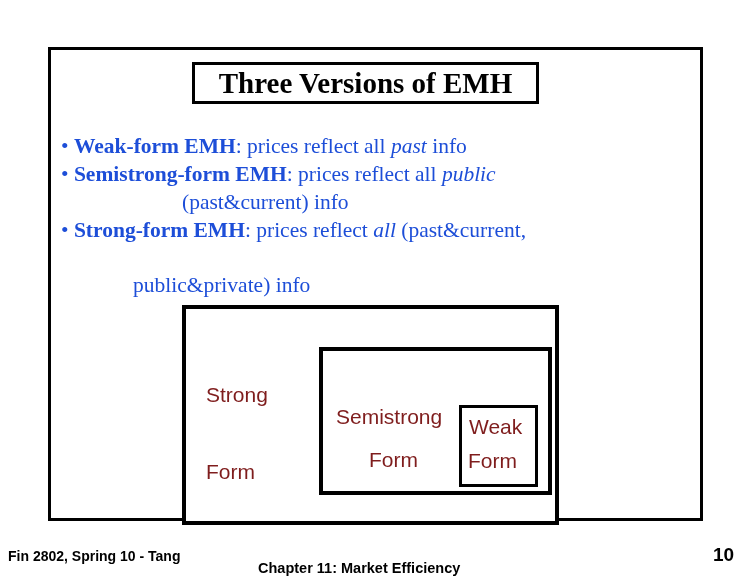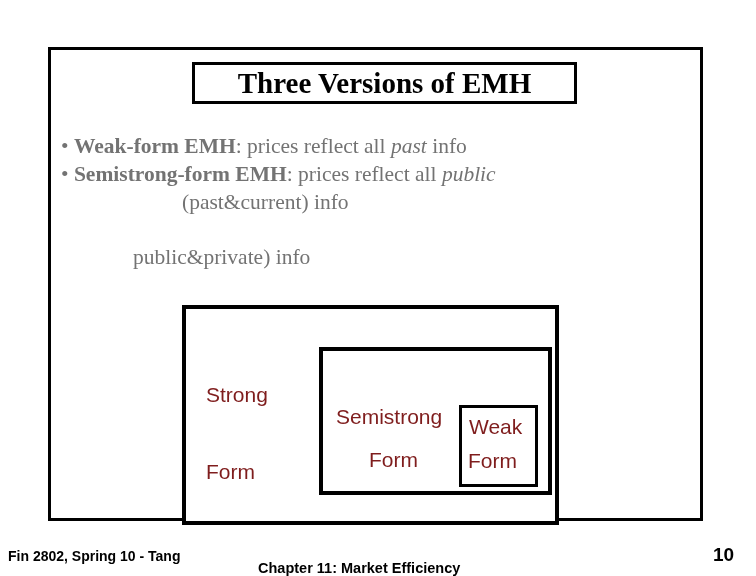--- a/index.html
+++ b/index.html
@@ -25,21 +25,21 @@
     border: 3px solid #000000;
     box-sizing: border-box;
     background: #ffffff;
   }
 
   
   #title-box {
     position: absolute;
     left: 141px;
     top: 12px;
-    width: 385px;
+    width: 347px;
     height: 42px;
     border: 3px solid #000000;
     box-sizing: border-box;
     background: #ffffff;
     display: flex;
     align-items: center;
     justify-content: center;
   }
   #title-text {
     font-family: "Liberation Serif", serif;
@@ -51,21 +51,21 @@
   }
 
   
   #body-text {
     position: absolute;
     left: 10px;
     top: 82px;
     width: 630px;
     font-size: 21.5px;
     line-height: 28px;
-    color: #737373;
+    color: #1d4ed8;
   }
   .bullet-line {
     white-space: nowrap;
   }
   .bullet-mark {
     font-family: "Liberation Serif", serif;
     font-size: 21.5px;
   }
   .b { font-weight: bold; }
   .i { font-style: italic; }
@@ -171,20 +171,24 @@
       <span class="bullet-mark">•</span>
       <span class="b">Weak-form EMH</span><span>: prices reflect all </span><span class="i">past</span><span> info</span>
     </div>
 
     <div class="bullet-line">
       <span class="bullet-mark">•</span>
       <span class="b">Semistrong-form EMH</span><span>: prices reflect all </span><span class="i">public</span>
     </div>
     <div class="cont">(past&amp;current) info</div>
 
+    <div class="bullet-line">
+      <span class="bullet-mark">•</span>
+      <span class="b">Strong-form EMH</span><span>: prices reflect </span><span class="i">all</span><span> (past&amp;current,</span>
+    </div>
     <div class="cont2">public&amp;private) info</div>
   </div>
 
   <div id="strong-box"></div>
   <div id="semistrong-box"></div>
   <div id="weak-box"></div>
 
   <div class="diagram-label" id="label-strong-1">Strong</div>
   <div class="diagram-label" id="label-strong-2">Form</div>
   <div class="diagram-label" id="label-semistrong-1">Semistrong</div>

